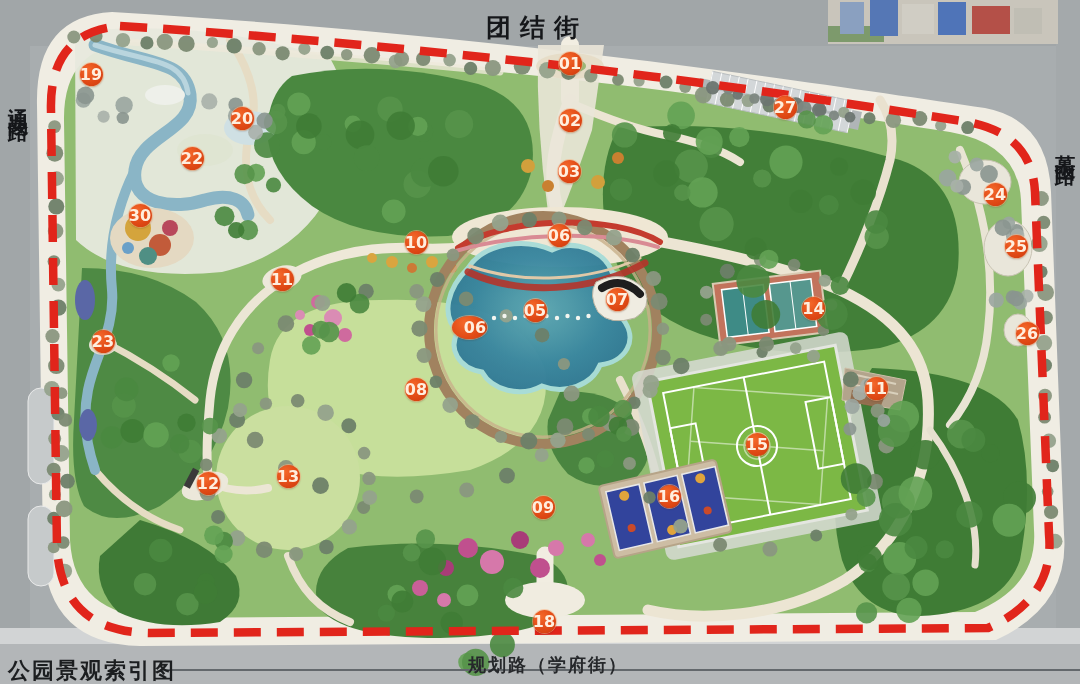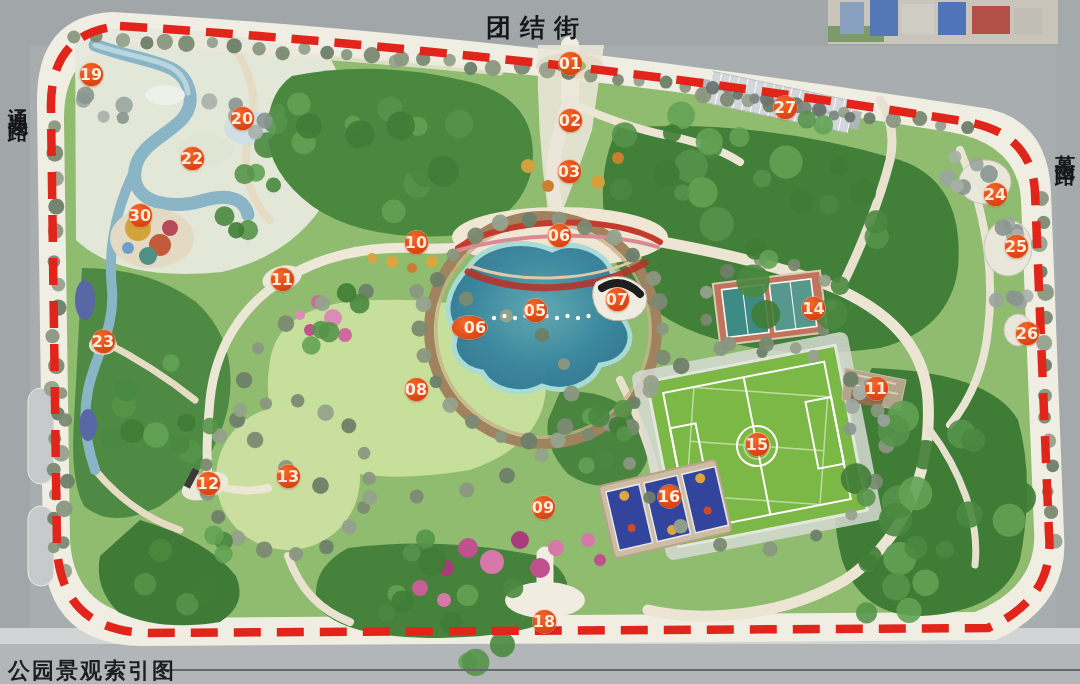--- a/index.html
+++ b/index.html
@@ -660,17 +660,18 @@
       <div class="marker" style="left: 103px; top: 341px;">23</div>
       <div class="marker" style="left: 995px; top: 194px;">24</div>
       <div class="marker" style="left: 1016px; top: 246px;">25</div>
       <div class="marker" style="left: 1027px; top: 333px;">26</div>
       <div class="marker" style="left: 785px; top: 107px;">27</div>
     </div>
 
 <div class="street" id="street-top">团结街</div>
 <div class="street v" id="street-left">通岗路</div>
 <div class="street v" id="street-right">慕山路</div>
+<div class="street" id="street-bottom">规划路（学府街）</div>
 
 <div class="map-title">公园景观索引图</div>
 <div class="title-rule"></div>
 
 </div>
 
 </body></html>

